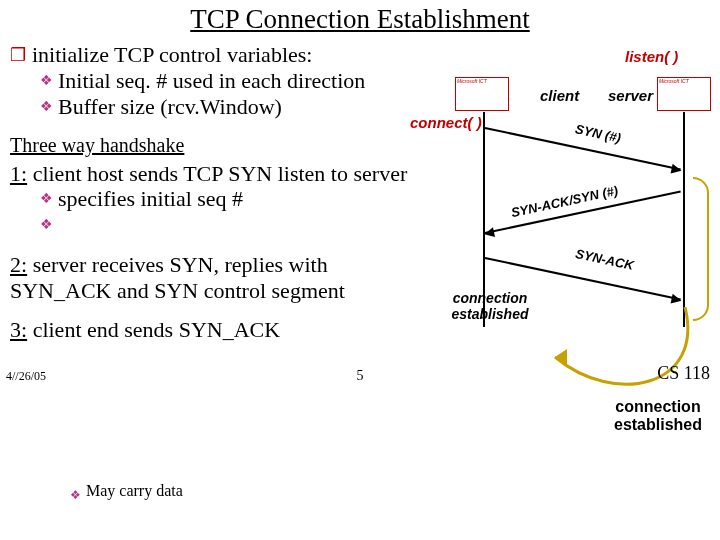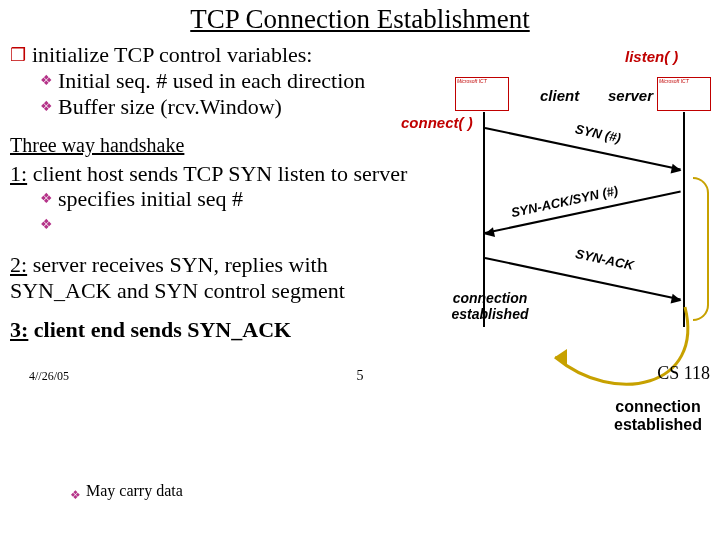--- a/index.html
+++ b/index.html
@@ -75,21 +75,20 @@
   .may-carry .bullet-glyph {
     width: 16px;
     font-size: 12px;
     color: #b53389;
   }
   .footer-date {
     position: absolute;
     left: 6px;
     bottom: 6px;
     font-size: 12px;
-    margin-left: 23px;
   }
   .footer-pg {
     position: absolute;
     left: 0;
     width: 720px;
     bottom: 6px;
     text-align: center;
     font-size: 14px;
   }
   .footer-course {
@@ -227,41 +226,41 @@
       </div>
       <div class="bullet-row sub">
         <span class="bullet-glyph">❖</span>
       </div>
     </div>
 
     <div class="block">
       <span class="step-label">2:</span><span> server receives SYN, replies with SYN_ACK and SYN control segment</span>
     </div>
 
-    <div class="block" style="margin-bottom:4px;font-weight:bold;">
+    <div class="block" style="margin-bottom:4px;">
       <span class="step-label">3:</span><span> client end sends SYN_ACK</span>
     </div>
   </div>
 
   <div class="may-carry bullet-row">
     <span class="bullet-glyph">❖</span>
     <span>May carry data</span>
   </div>
 
   <div class="diagram">
 
     <div class="d-label red" style="left:230px; top:6px;">listen( )</div>
 
     <div class="small-img-placeholder" style="left:60px; top:35px;">Microsoft ICT</div>
     <div class="d-label" style="left:118px; top:45px;margin-left:27px;">client</div>
 
     <div class="d-label" style="left:213px; top:45px;">server</div>
     <div class="small-img-placeholder" style="left:262px; top:35px;">Microsoft ICT</div>
 
-    <div class="d-label red" style="left:6px; top:72px;text-align:right;">connect( )</div>
+    <div class="d-label red" style="left:15px; top:72px;text-align:right;">connect( )</div>
 
     <div class="lifeline" style="left:88px; top:70px; height:215px;"></div>
     <div class="lifeline" style="left:288px; top:70px; height:215px;"></div>
 
     <div class="arrow" style="left:90px; top:85px; width:200px; transform:rotate(12deg);"></div>
     <div class="msg-label" style="left:180px; top:84px; transform:rotate(12deg);">SYN (#)</div>
 
     <div class="arrow reverse" style="left:90px; top:190px; width:200px; transform:rotate(-12deg);"></div>
     <div class="msg-label" style="left:115px; top:152px; transform:rotate(-12deg);">SYN-ACK/SYN (#)</div>
 

